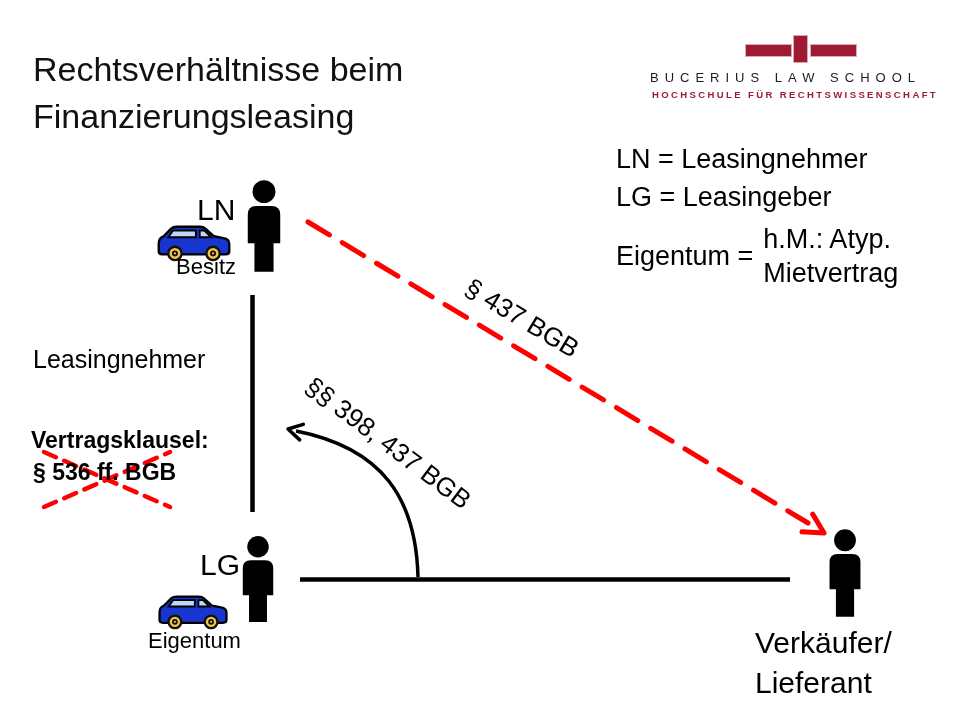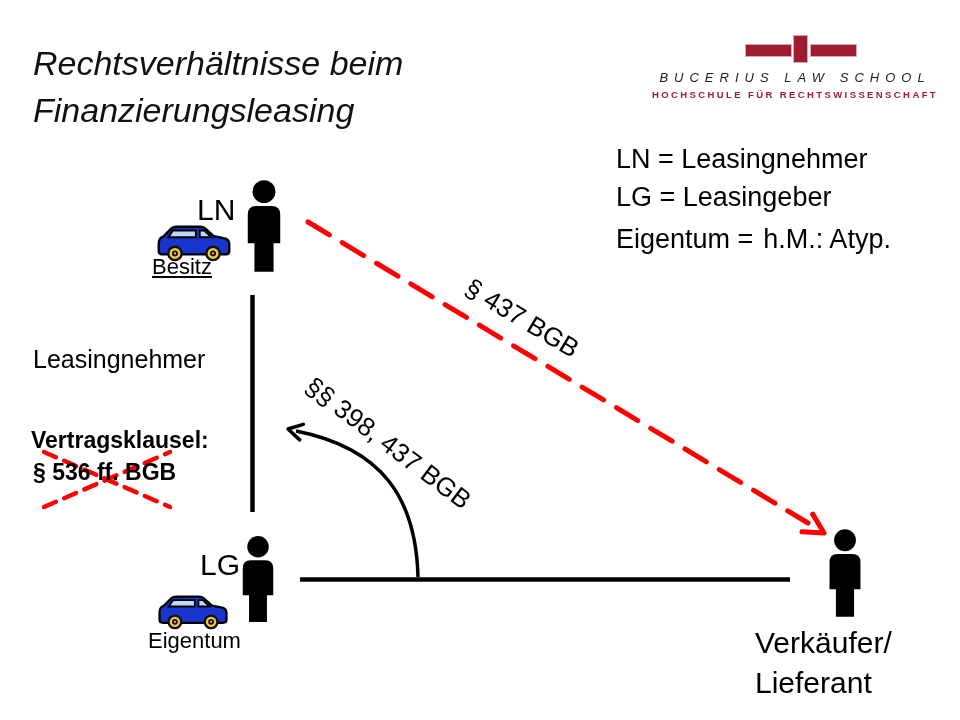--- a/index.html
+++ b/index.html
@@ -2,24 +2,24 @@
 <html><head>
 <meta charset="utf-8">
 <style>
   html,body{margin:0;padding:0;background:#ffffff;}
   #slide{
     position:relative;width:960px;height:720px;background:#ffffff;
     font-family:"Liberation Sans", sans-serif;color:#000;overflow:hidden;
   }
   .abs{position:absolute;}
   
-  .title{left:33px;top:40px;font-size:34px;line-height:47px;color:#111;letter-spacing:0px;font-style:italic;}
+  .title{left:33px;top:46px;font-size:34px;line-height:47px;color:#111;letter-spacing:0px;}
   
-  .logo-name{left:650px;top:70px;width:290px;text-align:center;font-size:13px;
-    letter-spacing:6px;color:#1c1c1c;font-weight:500;font-style:italic;}
+  .logo-name{left:650px;top:70px;width:290px;text-align:left;font-size:13px;
+    letter-spacing:6px;color:#1c1c1c;font-weight:500;}
   .logo-sub{left:650px;top:89px;width:290px;text-align:center;font-size:9.5px;
     letter-spacing:2.4px;color:#9E1B32;font-weight:bold;}
   .bar{background:#9E1B32;border:1px solid #d9aab4;box-sizing:border-box;}
   
   .legend-line{left:616px;font-size:27px;white-space:nowrap;}
   .leasingv{left:616px;top:222px;display:flex;align-items:center;gap:10px;}
   .leasingv .lab{font-size:27px;white-space:nowrap;}
   .leasingv .val{font-size:27px;line-height:34px;white-space:nowrap;}
   
   .node-label{font-size:30px;white-space:nowrap;}
@@ -45,20 +45,21 @@
   <div class="abs bar" style="left:810px;top:44px;width:47px;height:13px;"></div>
   <div class="abs logo-name">BUCERIUS LAW SCHOOL</div>
   <div class="abs logo-sub">HOCHSCHULE FÜR RECHTSWISSENSCHAFT</div>
 
   <div class="abs legend-line" style="top:182px;">LG = Leasingeber</div>
   <div class="abs legend-line" style="top:144px;">LN = Leasingnehmer</div>
   <div class="abs leasingv">
     <span class="lab">Eigentum =</span>
     <span class="val">
       <span>h.M.: Atyp.</span><br>
+      <span>Mietvertrag</span>
     </span>
   </div>
 
   <svg class="abs" style="left:0;top:0;" width="960" height="720" viewBox="0 0 960 720">
 
     <line x1="252.5" y1="295" x2="252.5" y2="512" stroke="#000" stroke-width="4.5"></line>
 
     <line x1="300" y1="579.5" x2="790" y2="579.5" stroke="#000" stroke-width="4.5"></line>
 
     <line x1="308" y1="222" x2="808" y2="523" stroke="#FF0000" stroke-width="5" stroke-dasharray="25 15" stroke-linecap="round"></line>
@@ -100,21 +101,21 @@
     <path d="M7,31 L7,22 Q7,17 12,15 L20,7 Q22,5 26,5 L50,5 Q54,5 56,7 L65,15 L75,17 Q81,18 81,23 L81,31 Q81,34 77,34 L11,34 Q7,34 7,31 Z" fill="#1836CF" stroke="#000" stroke-width="2.5" stroke-linejoin="round"></path>
     <path d="M22,9 L46,9 L46,16 L17,16 Z" fill="#BFD9F2" stroke="#000" stroke-width="2"></path>
     <path d="M50,9 L55,9 L62,16 L50,16 Z" fill="#BFD9F2" stroke="#000" stroke-width="2"></path>
     <circle cx="24" cy="33" r="7" fill="#F5C542" stroke="#111" stroke-width="2.5"></circle>
     <circle cx="24" cy="33" r="2.2" fill="none" stroke="#111" stroke-width="2"></circle>
     <circle cx="64" cy="33" r="7" fill="#F5C542" stroke="#111" stroke-width="2.5"></circle>
     <circle cx="64" cy="33" r="2.2" fill="none" stroke="#111" stroke-width="2"></circle>
   </svg>
 
   <div class="abs node-label" style="left:197px;top:193px;">LN</div>
-  <div class="abs node-tag" style="left:152px;top:254px;width:84px;text-align:left;text-decoration:underline;">Besitz</div>
+  <div class="abs node-tag" style="left:152px;top:254px;width:84px;text-align:right;">Besitz</div>
   <div class="abs node-label" style="left:200px;top:548px;">LG</div>
   <div class="abs node-tag" style="left:148px;top:628px;width:90px;text-align:center;">Eigentum</div>
   <div class="abs seller-name" style="left:755px;top:623px;">
     <div>Verkäufer/</div>
     <div>Lieferant</div>
   </div>
 
   <div class="abs edge-label" style="left:33px;top:345px;">Leasingnehmer</div>
   <div class="abs clause" style="left:31px;top:427px;">Vertragsklausel:</div>
   <div class="abs clause" style="left:33px;top:459px;">§ 536 ff. BGB</div>

